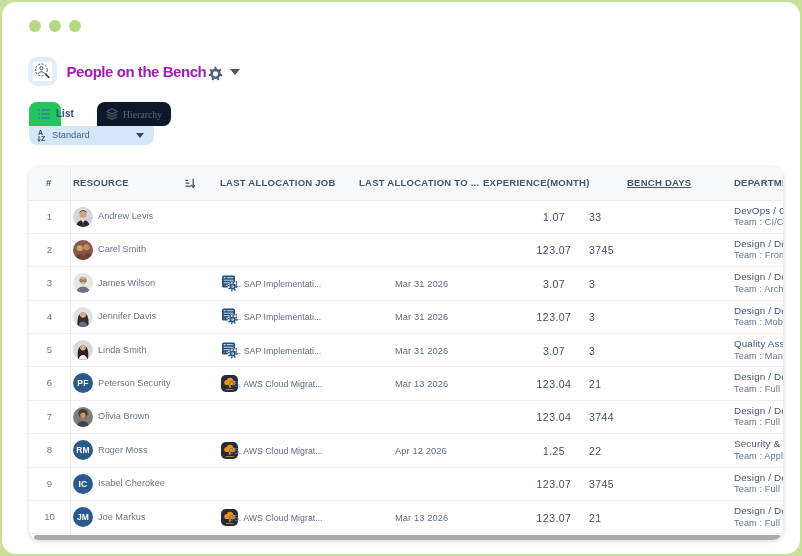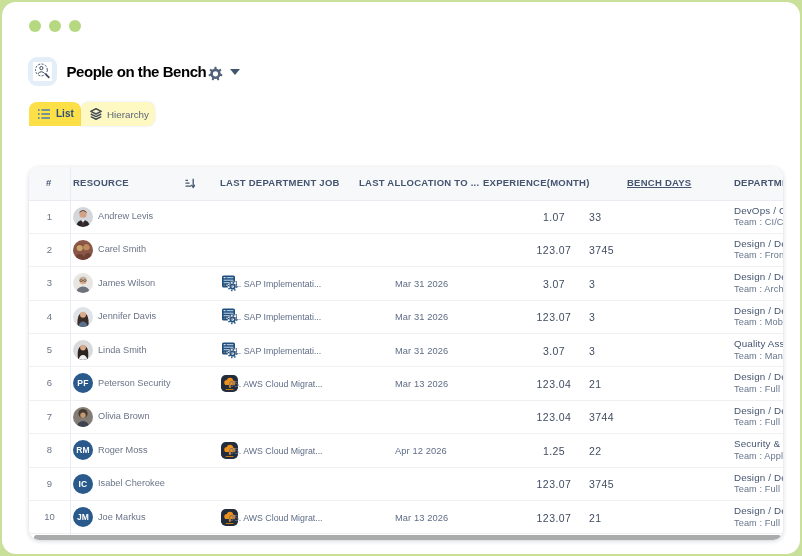--- a/index.html
+++ b/index.html
@@ -5,27 +5,27 @@
 * { margin:0; padding:0; box-sizing:border-box; }
 html,body { width:802px; height:556px; }
 body { background:#c9e09b; font-family:"Liberation Sans", sans-serif; position:relative; overflow:hidden; }
 .page { position:absolute; left:2px; top:1.5px; width:798px; height:552.5px; background:#ffffff; border-radius:14px; }
 .dot { position:absolute; width:12px; height:12px; border-radius:50%; background:#b6d881; top:18px; }
 .d1{ left:27px; } .d2{ left:47px; } .d3{ left:67px; }
 
 
 .appicon { position:absolute; left:26px; top:55px; width:29px; height:29px; border-radius:9px; background:#e3eef9; }
 .appicon svg { position:absolute; left:5px; top:5px; }
-.title { position:absolute; left:64.5px; top:61.5px; font-size:15px; font-weight:bold; color:#000000; letter-spacing:-0.45px;text-align:right; }
+.title { position:absolute; left:64.5px; top:61.5px; font-size:15px; font-weight:bold; color:#a21caf; letter-spacing:-0.45px;text-align:right; }
 .gear { position:absolute; left:206px; top:64px; }
 .caret1 { position:absolute; left:228px; top:67px; width:0; height:0; border-left:5px solid transparent; border-right:5px solid transparent; border-top:6px solid #43566f; }
 
 
-.tabList { position:absolute; left:27px; top:100px; width:52px; height:24px; background:#fde047; border-radius:8px 8px 0 0; }
-.tabHier { position:absolute; left:79px; top:100px; width:74px; height:24px; background:#fef9c3; border-radius:8px 8px 8px 0; box-shadow:0 0 2px rgba(100,120,150,0.25); }
+.tabList { position:absolute; left:27px; top:100px; width:32px; height:24px; background:#22c55e; border-radius:8px 8px 0 0; }
+.tabHier { position:absolute; left:95px; top:100px; width:74px; height:24px; background:#0f172a; border-radius:8px 8px 8px 0; box-shadow:0 0 2px rgba(100,120,150,0.25);font-family:Liberation Serif, serif; }
 .tabList svg { position:absolute; left:9px; top:6px; }
 .tabList span { position:absolute; left:27px; top:6.5px; font-size:10px; font-weight:bold; color:#274e7d; }
 .tabHier svg { position:absolute; left:8px; top:5px; }
 .tabHier span { position:absolute; left:26px; top:7px; font-size:9.8px; color:#5a6676; }
 .stdbar { position:absolute; left:27px; top:124px; width:125px; height:19px; background:#d6e6f9; border-radius:0 4px 8px 8px; }
 .stdbar svg { position:absolute; left:8px; top:3px; }
 .stdbar span { position:absolute; left:23px; top:4.5px; font-size:9.3px; color:#44608c; }
 .caret2 { position:absolute; left:107px; top:7px; width:0; height:0; border-left:4.5px solid transparent; border-right:4.5px solid transparent; border-top:5px solid #2c4a6e; }
 
 
@@ -84,36 +84,46 @@
     <span>List</span>
   </div>
   <div class="tabHier">
     <svg width="14" height="14" viewBox="0 0 24 24" fill="none" stroke="#434b59" stroke-width="2.4">
       <path d="M12 3 L21 7.5 12 12 3 7.5 Z" stroke-linejoin="round"></path>
       <path d="M3 12 L12 16.5 21 12" stroke-linejoin="round"></path>
       <path d="M3 16.5 L12 21 21 16.5" stroke-linejoin="round"></path>
     </svg>
     <span>Hierarchy</span>
   </div>
+  <div class="stdbar">
+    <svg width="12" height="13" viewBox="0 0 12 13">
+      <text x="1" y="6" font-size="7" font-weight="bold" fill="#2c4a6e" font-family="Liberation Sans">A</text>
+      <text x="4" y="12" font-size="7" font-weight="bold" fill="#2c4a6e" font-family="Liberation Sans">Z</text>
+      <line x1="2" y1="7" x2="2" y2="12" stroke="#2c4a6e" stroke-width="1"></line>
+      <path d="M0.7 10.5 L2 12.3 3.3 10.5" fill="none" stroke="#2c4a6e" stroke-width="1"></path>
+    </svg>
+    <span>Standard</span>
+    <div class="caret2"></div>
+  </div>
 
   <div class="card">
     <div class="vsep"></div>
     <div class="thead">
       <div style="left:17px;">#</div>
       <div style="left:44px;">RESOURCE</div>
       <div style="left:154.5px; top:10.5px;">
         <svg width="11" height="11" viewBox="0 0 11 11" stroke="#44546f" stroke-width="1.3" fill="none">
           <line x1="1.5" y1="2.3" x2="4" y2="2.3"></line>
           <line x1="1.5" y1="5.2" x2="5.5" y2="5.2"></line>
           <line x1="1.5" y1="8.1" x2="7" y2="8.1"></line>
           <line x1="9.2" y1="0.8" x2="9.2" y2="8.6"></line>
           <path d="M7.3 6.8 L9.2 9.3 L11 6.8"></path>
         </svg>
       </div>
-      <div style="left:191px;">LAST DEPARTMENT JOB</div>
+      <div style="left:191px;">LAST ALLOCATION JOB</div>
       <div style="left:330px;">LAST ALLOCATION TO ...</div>
       <div style="left:454px;">EXPERIENCE(MONTH)</div>
       <div style="left:598px;text-decoration:underline;">BENCH DAYS</div>
       <div style="left:705px;">DEPARTMENT</div>
     </div>
 
     <div class="row">
       <div class="num">1</div>
       <div class="av"><svg width="20" height="20" viewBox="0 0 20 20">
             <rect width="20" height="20" fill="#d4d6da"></rect>

